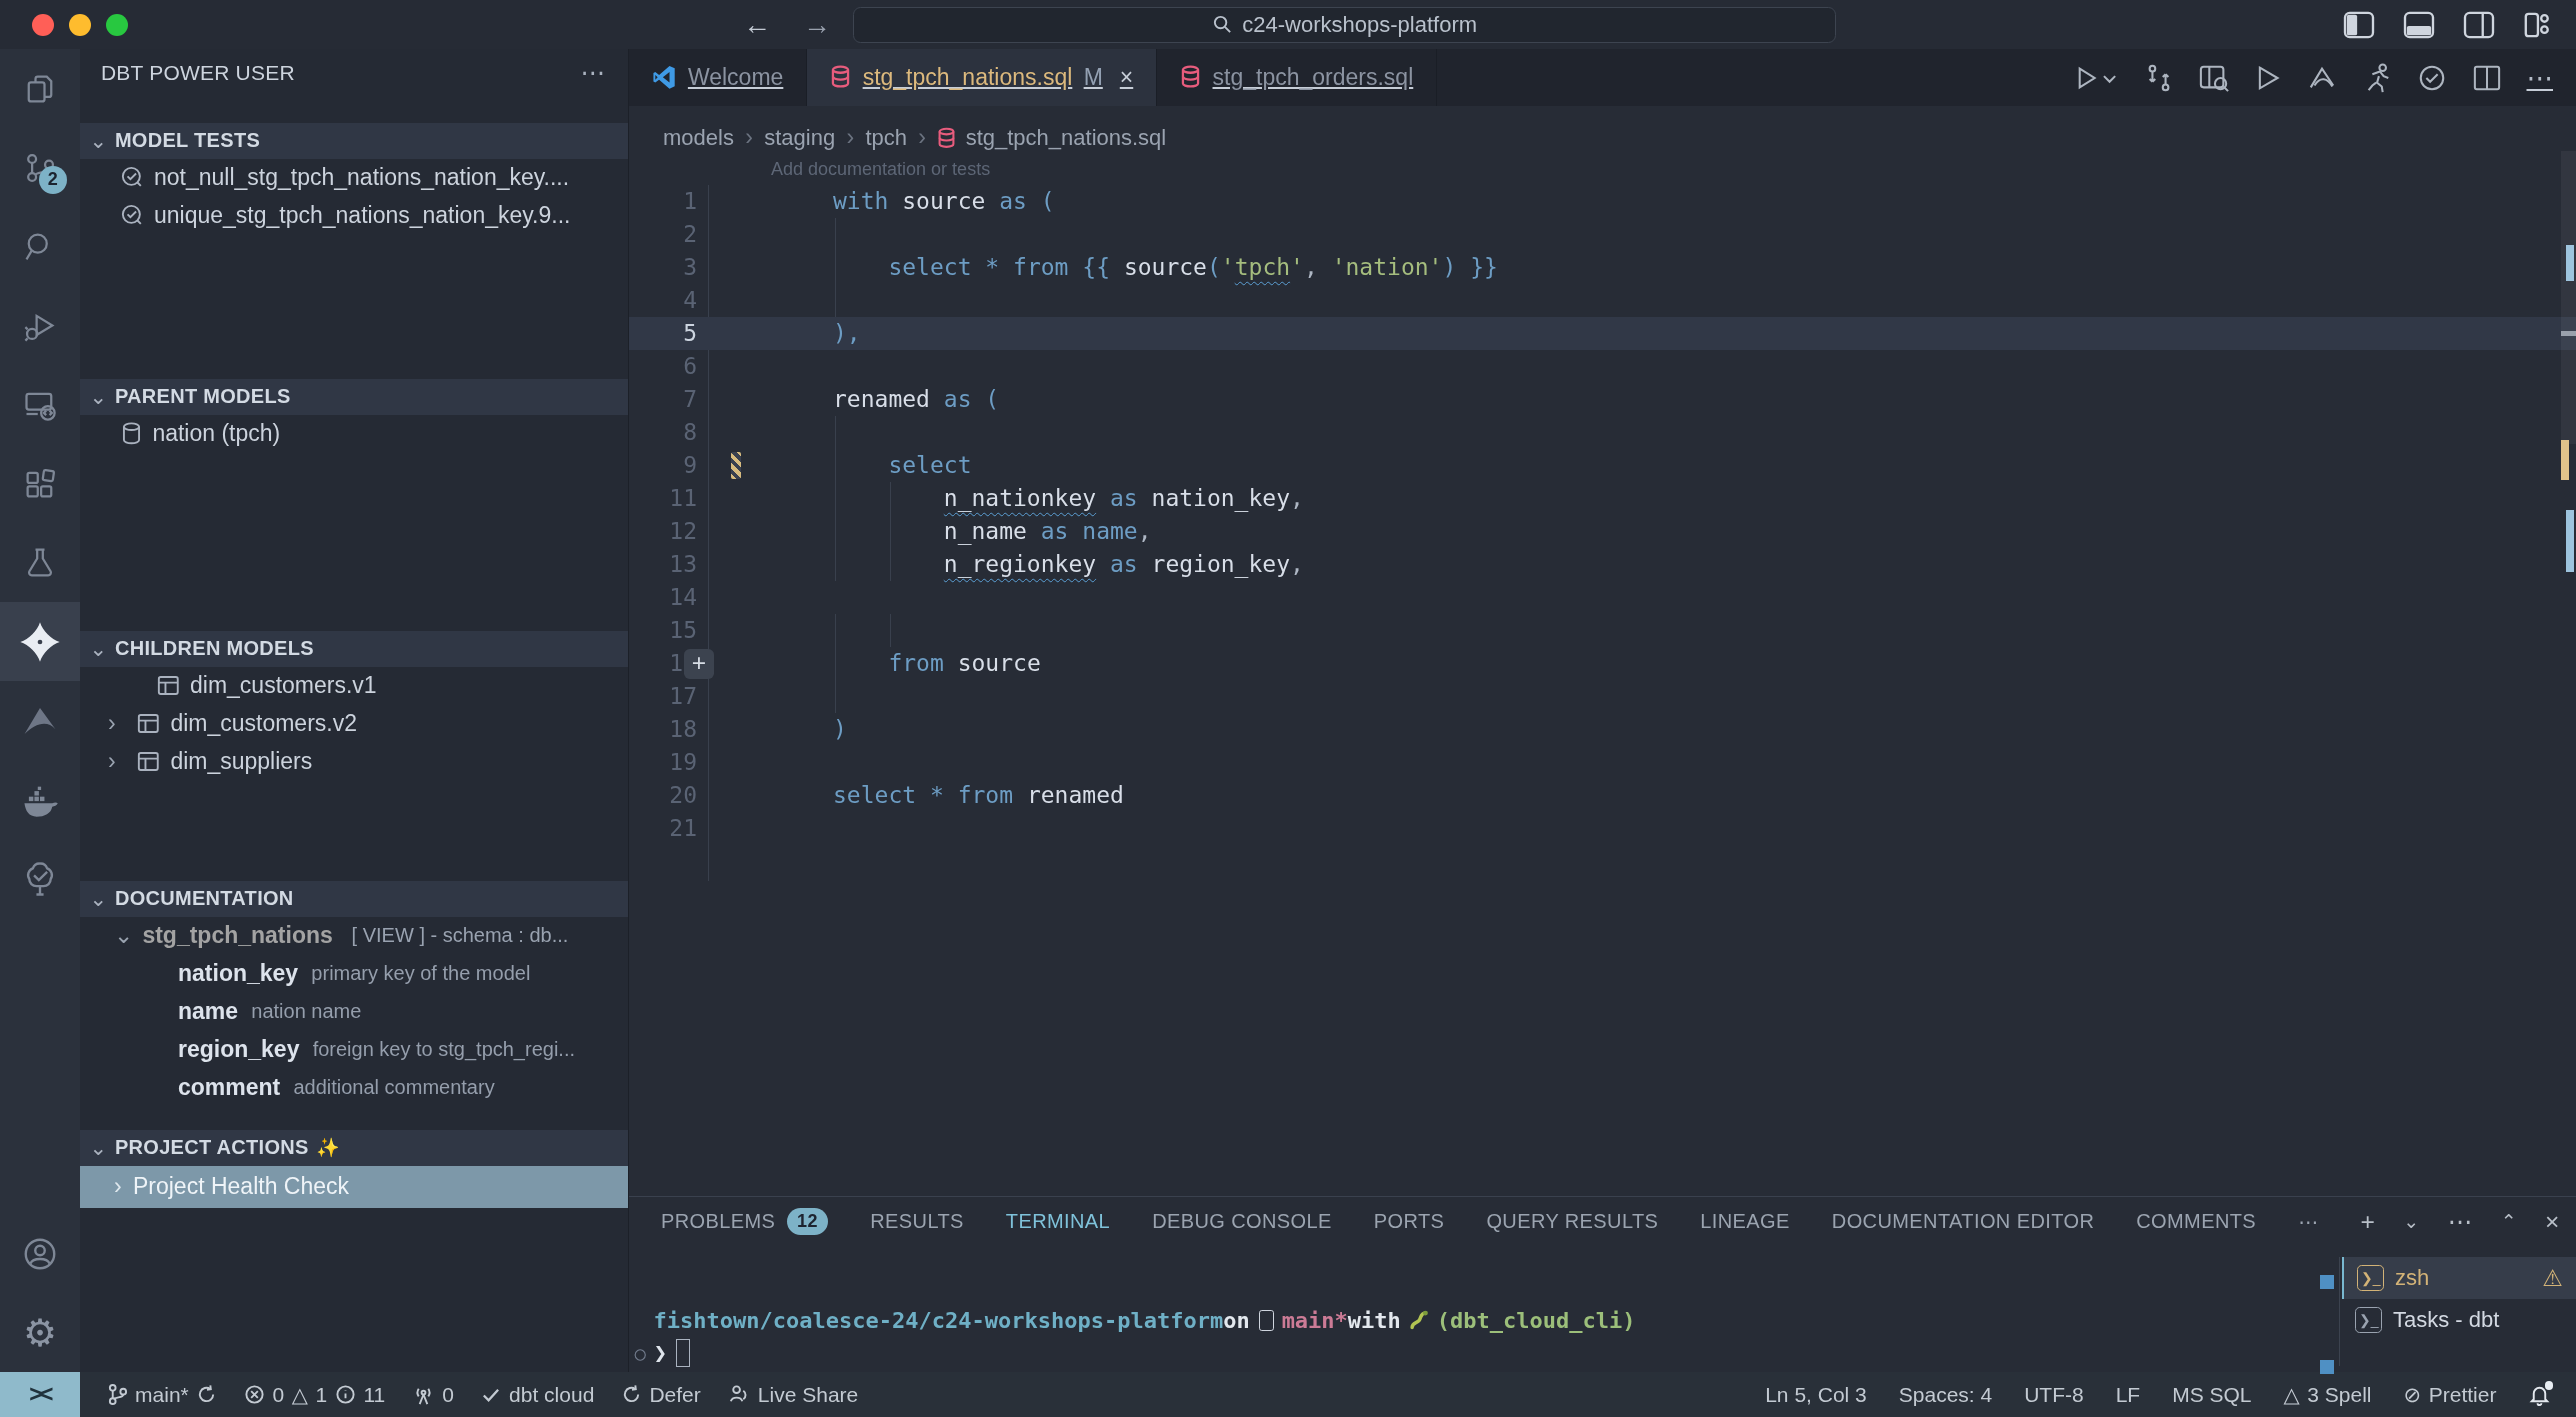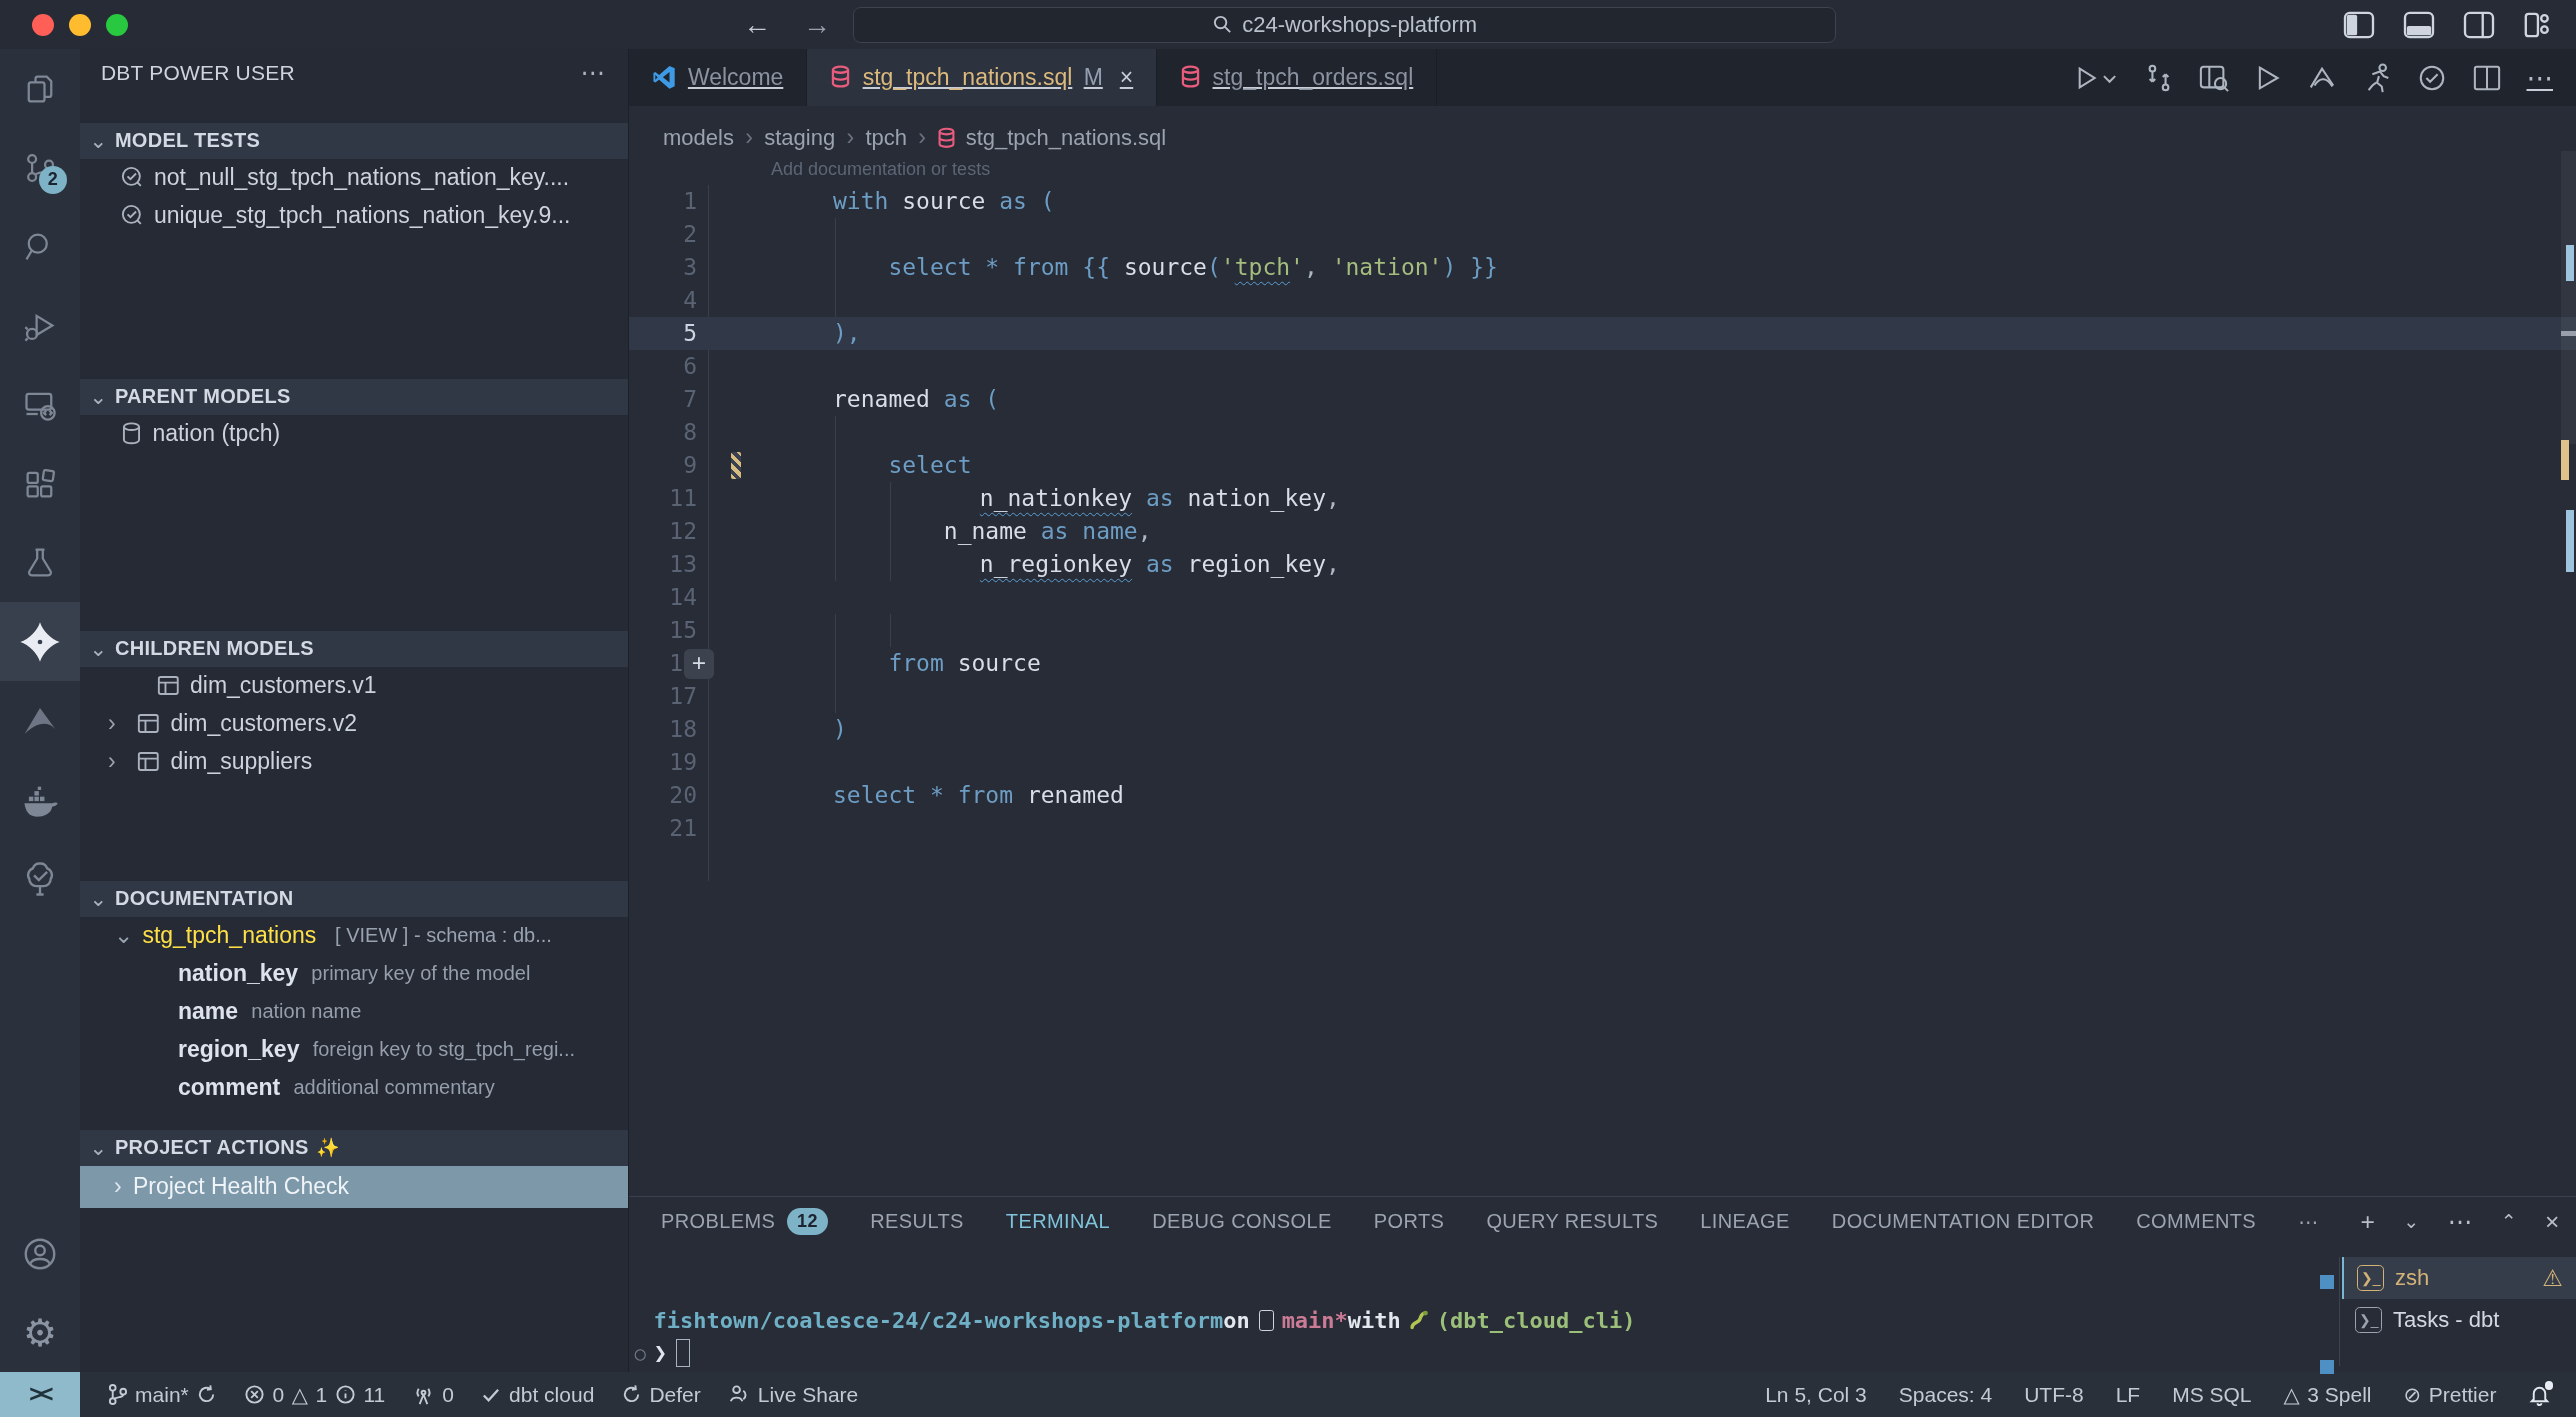--- a/index.html
+++ b/index.html
@@ -48,21 +48,21 @@
   .sidebar-more{margin-left:auto;color:#aab2bf;font-size:24.6px;letter-spacing:1.9px;}
   .sec-header{height:36px;background:var(--bg-section);display:flex;align-items:center;gap:7.6px;padding:0 9.4px;
     font-weight:bold;font-size:20px;color:#d3dae3;letter-spacing:0.3px;}
   .sec-header .chev{font-size:21px;color:#aab2bf;font-weight:normal;}
   .sparkle{color:#e5c35f;font-size:19px;}
   .tree-row{height:38px;display:flex;align-items:center;gap:9.4px;padding-left:40px;font-size:23px;color:#ccd3dd;white-space:nowrap;overflow:hidden;}
   .tree-row .chev{color:#9aa3b0;font-size:23px;width:19px;flex:0 0 19px;}
   .tree-row.indent2{padding-left:28px;}
   .tree-row.no-chev{padding-left:76px;}
   .doc-model{padding-left:34px;}
-  .doc-model .model-name{font-weight:normal;color:#fde047;}
+  .doc-model .model-name{font-weight:bold;color:#a3a3a3;}
   .doc-model .model-meta{color:#99a2b0;font-size:20px;margin-left:9.4px;white-space:nowrap;}
   .doc-col{padding-left:98px;gap:13.2px;}
   .doc-col .col-name{font-weight:bold;color:#dde3ec;}
   .doc-col .col-desc{color:#959eac;font-size:20px;white-space:nowrap;overflow:hidden;}
   .phc-row{height:42px;background:#7d98a9;color:#eff4f8;display:flex;align-items:center;gap:11.3px;padding-left:34px;font-size:23px;}
   .phc-row .chev{color:#dfe8ee;}
   .mt28{margin-top:26.5px}.mt152{margin-top:144px}.mt188{margin-top:178px}.mt106{margin-top:100px}.mt24{margin-top:23px}
 
   
   .editor-col{flex:1;display:flex;flex-direction:column;min-width:0;}
@@ -89,21 +89,21 @@
   .code-row.current .ln{color:#ccd4df;}
   .mod-stripe{position:absolute;left:102px;top:2.8px;width:10.4px;height:27px;
     background:repeating-linear-gradient(45deg,#d7bb7f 0 3.8px,#3a4150 3.8px 7.6px);border-radius:1.9px;}
   .plus-btn{position:absolute;left:55px;top:1.9px;width:30px;height:30px;background:#3c434f;border-radius:5.7px;
     color:#d7dde5;font-size:24.6px;line-height:28px;text-align:center;font-family:"Liberation Sans",sans-serif;}
   .gutter-sep{position:absolute;left:79px;top:34px;width:0.9px;height:696px;background:#39404d;}
   .code-text{white-space:pre;line-height:33px;position:relative;padding-left:62px;}
   .indent-guide{position:absolute;left:64px;top:0;width:0.9px;height:33px;background:#39404d;}
   .indent-guide.lv2{left:119px;}
   .tok-k{color:var(--kw);} .tok-i{color:var(--id);} .tok-s{color:var(--str);} .tok-p{color:var(--punct);} .tok-d{color:#aeb7c4;}
-  .tok-iu{color:var(--id);text-decoration:underline wavy var(--squig) 1.4px;text-underline-offset:5.7px;margin-left:36px;}
+  .tok-iu{color:var(--id);text-decoration:underline wavy var(--squig) 1.4px;text-underline-offset:5.7px;}
   .tok-su{color:var(--str);text-decoration:underline wavy var(--squig) 1.4px;text-underline-offset:5.7px;}
   .overview-ruler{position:absolute;right:0;top:0;width:15px;height:100%;}
   .ov-slider{position:absolute;right:0;top:0;width:15px;height:293px;background:rgba(255,255,255,.05);}
   .ov-blue1{position:absolute;right:1.9px;top:94px;width:8.5px;height:36px;background:#9ec4de;}
   .ov-cursor{position:absolute;right:0;top:180px;width:15px;height:4.7px;background:#9aa1ac;}
   .ov-mod{position:absolute;right:6.6px;top:289px;width:8.5px;height:40px;background:#e0c38b;}
   .ov-blue2{position:absolute;right:1.9px;top:359px;width:8.5px;height:62px;background:#9ec4de;}
 
   
   .panel{height:176px;flex:0 0 176px;background:var(--bg-panel);border-top:0.9px solid #3a414e;position:relative;}

